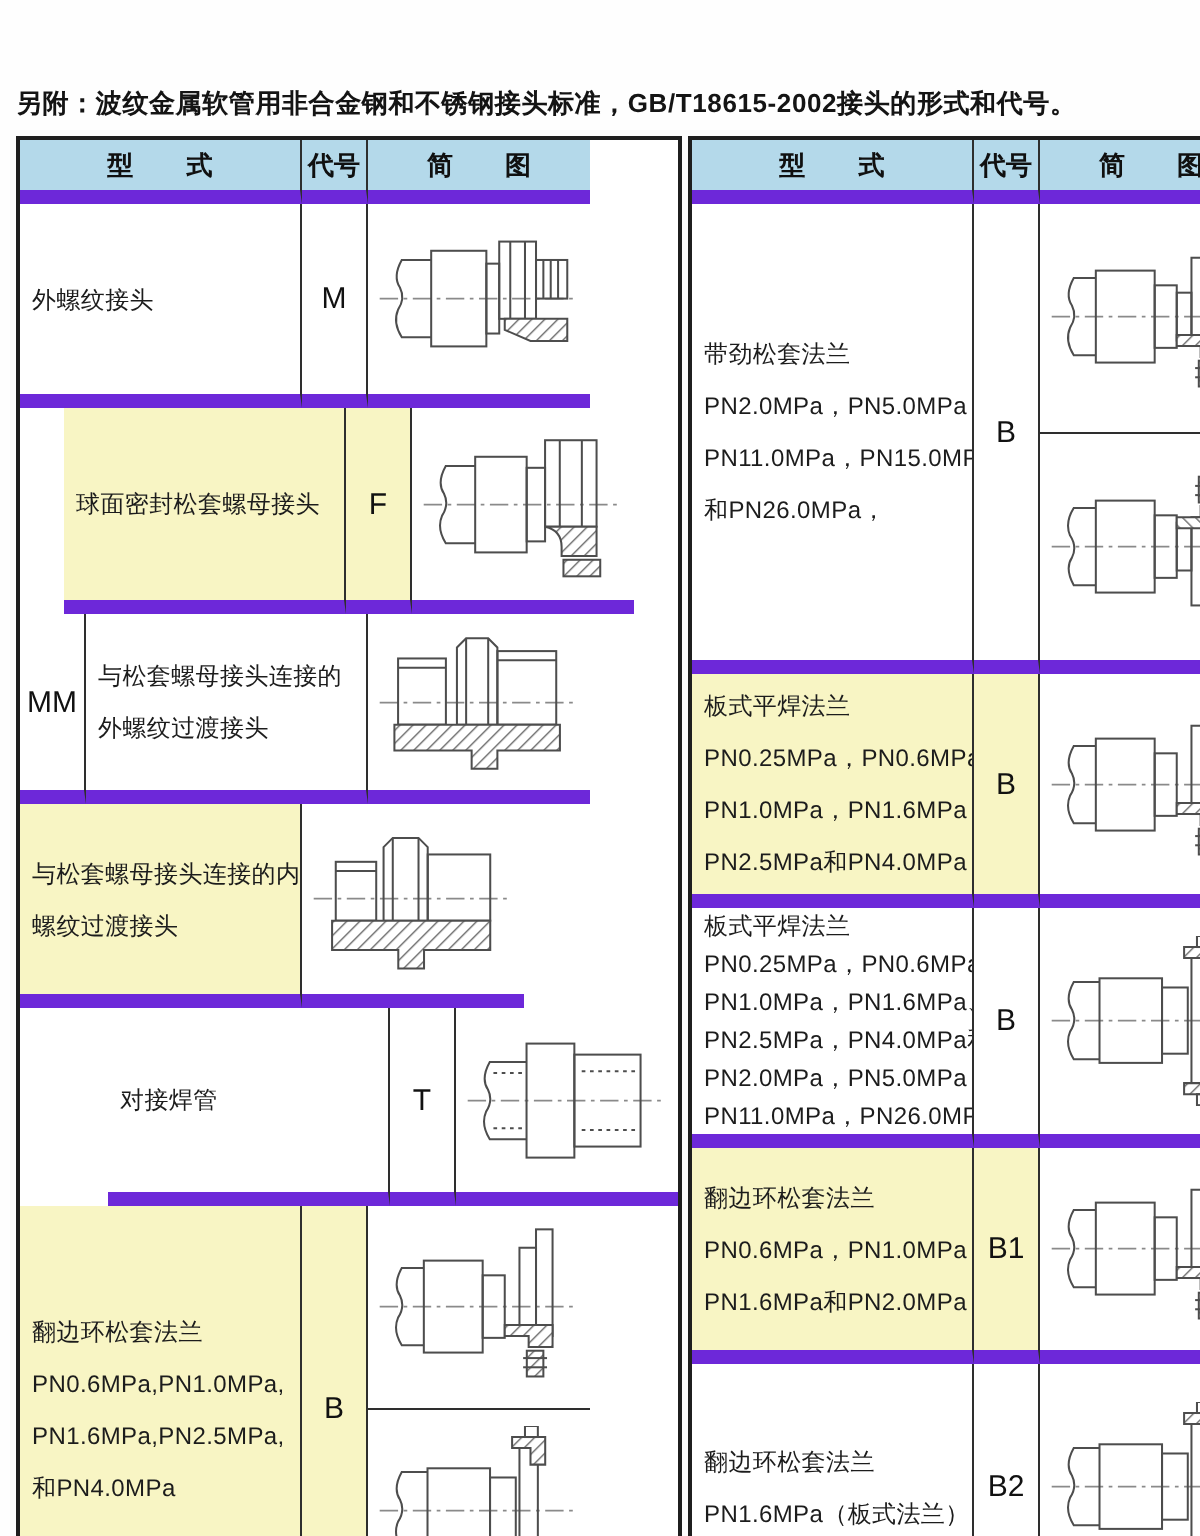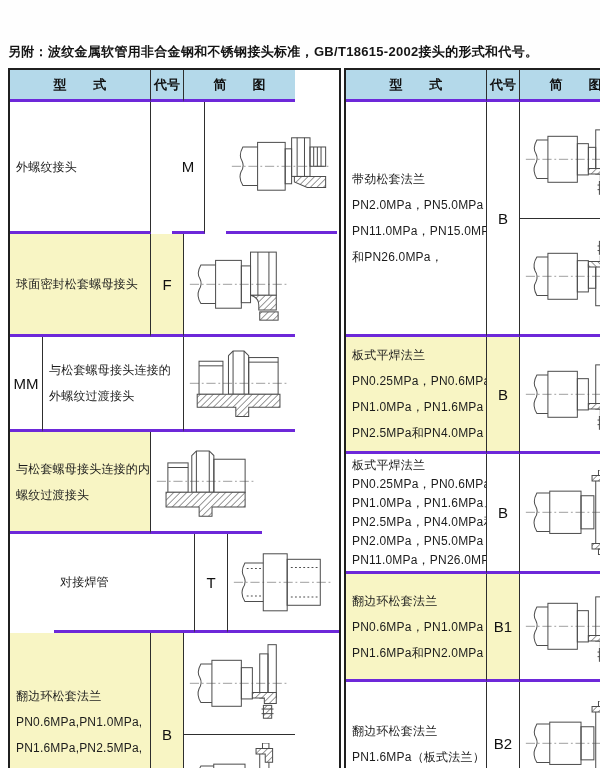--- a/index.html
+++ b/index.html
@@ -3,21 +3,21 @@
 <meta charset="utf-8">
 <style>
   html,body{margin:0;padding:0;}
   body{background:#ffffff;font-family:"Liberation Sans","DejaVu Sans",sans-serif;}
   .page{width:600px;height:768px;overflow:hidden;background:#fefefe;position:relative;}
   .title{padding:9px 4px 7px 8px;font-size:13px;font-weight:bold;color:#141414;letter-spacing:0.3px;margin-top:34px;}
   .tables{display:flex;margin-left:8px;width:586px;align-items:flex-start;}
   .half{border:2px solid #1f1f1f;background:#fff;}
   .half + .half{margin-left:3px;}
   .trow{display:flex;}
-  .cell{box-sizing:border-box;border-right:1px solid #2e2e2e;border-bottom:3px solid #6d28d9;background:#fff;}
+  .cell{box-sizing:border-box;border-right:1px solid #2e2e2e;border-bottom:7px solid #6d28d9;background:#fff;}
   .trow:last-child .cell{border-bottom:none;}
   .cell:last-child{border-right:none;}
   .c-type{width:141px;display:flex;align-items:center;padding:0 3px 0 6px;font-size:12px;
           color:#1c1c1c;white-space:pre;overflow:hidden;letter-spacing:0.2px;}
   .c-code{width:33px;display:flex;align-items:center;justify-content:center;
           font-family:Liberation Sans, sans-serif;font-size:15px;color:#111;}
   .c-diag{width:111px;display:flex;flex-direction:column;padding:0;}
   .sub{flex:1;display:flex;align-items:center;justify-content:center;overflow:hidden;}
   .sub + .sub{border-top:1px solid #2e2e2e;}
   .hl{background:#f8f5c4;}
@@ -34,21 +34,21 @@
     <div class="half" id="left-half">
         <div class="trow hdr-row" style="height: 32px;">
           <div class="cell c-type"><span>型　　式</span></div>
           <div class="cell c-code">
             <span>代号</span>
           </div>
           <div class="cell c-diag" style="align-items: center; justify-content: center; flex-direction: row;">
             <span>简　　图</span>
           </div>
         </div>
-        <div class="trow" style="height: 132px; gap: 21px;">
+        <div class="trow" style="height: 102px;">
           <div class="cell c-type"><span style="line-height: 20px;">外螺纹接头</span></div>
           <div class="cell c-code">
             <span>M</span>
           </div>
           <div class="cell c-diag">
             <div class="sub">
               <svg class="diag-svg" viewBox="0 0 112 92">
                 <defs>
                   <pattern id="hp1" width="5" height="5" patternUnits="userSpaceOnUse" patternTransform="rotate(45)">
                     <rect width="5" height="5" fill="#fff"></rect>
@@ -66,21 +66,21 @@
                   <rect x="87" y="25" width="17" height="21"></rect>
                   <line x1="91" y1="25" x2="91" y2="46"></line>
                   <line x1="95" y1="25" x2="95" y2="46"></line>
                   <line x1="99" y1="25" x2="99" y2="46"></line>
                   <path d="M70 57 H104 V69 H84 l-14 -6 z" fill="url(#hp1)"></path>
                 </g>
               </svg>
             </div>
           </div>
         </div>
-        <div class="trow" style="height: 103px;">
+        <div class="trow" style="height: 103px; justify-content: center;">
           <div class="cell c-type hl"><span style="line-height: 20px;">球面密封松套螺母接头</span></div>
           <div class="cell c-code hl">
             <span>F</span>
           </div>
           <div class="cell c-diag">
             <div class="sub">
               <svg class="diag-svg" viewBox="0 0 112 92">
                 <defs>
                   <pattern id="hp2" width="5" height="5" patternUnits="userSpaceOnUse" patternTransform="rotate(45)">
                     <rect width="5" height="5" fill="#fff"></rect>

